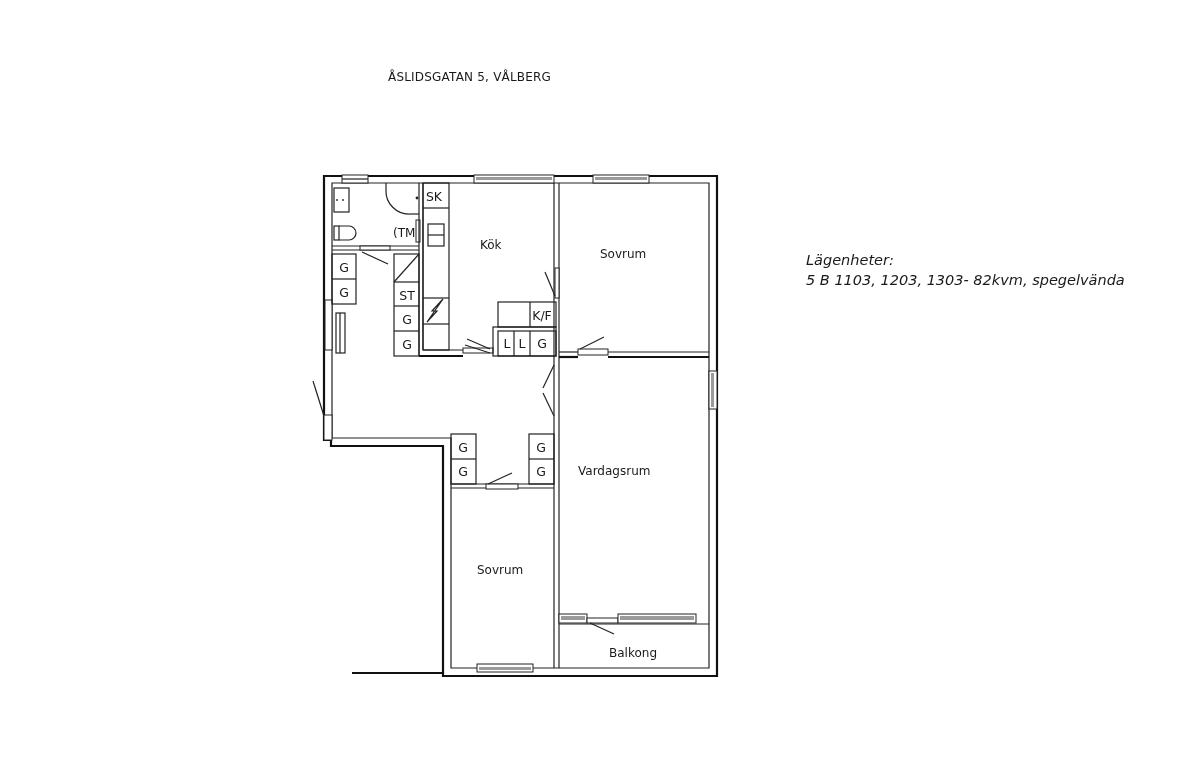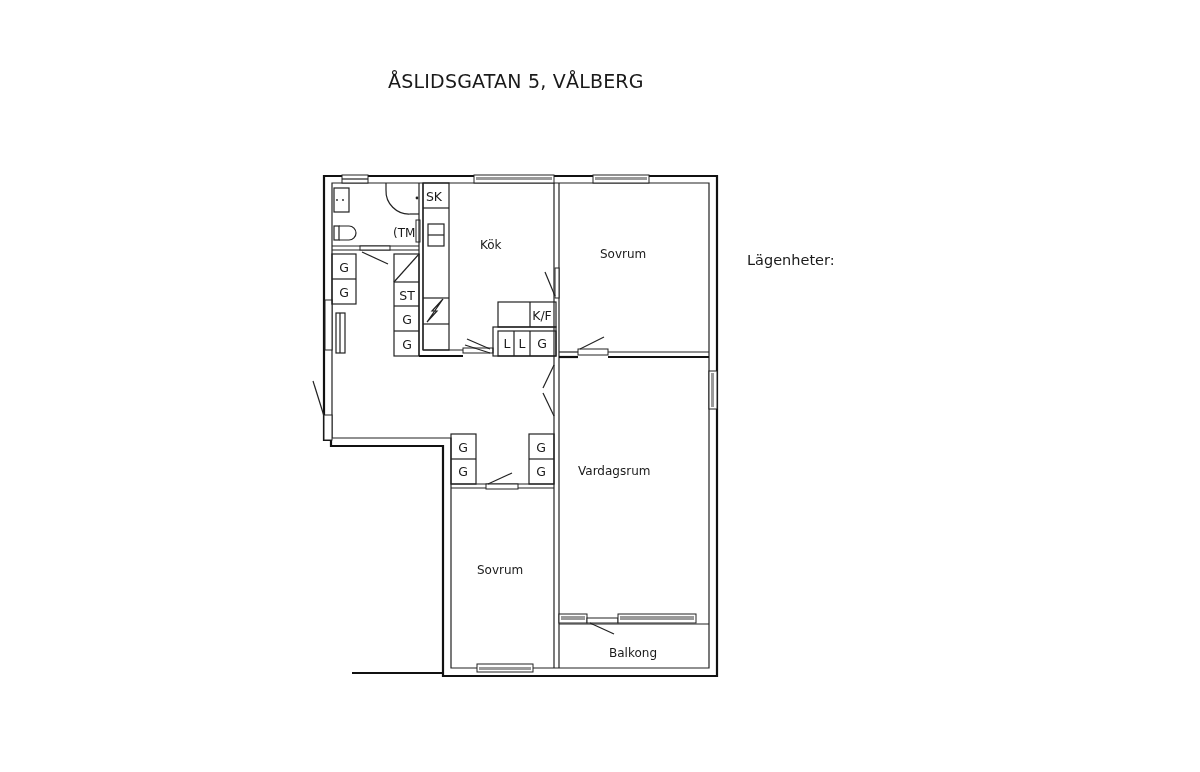--- a/index.html
+++ b/index.html
@@ -1,35 +1,36 @@
 <!DOCTYPE html>
 <html><head>
 <meta charset="utf-8">
 <style>
   html, body { margin:0; padding:0; background:#ffffff; }
   body { width:1200px; height:772px; position:relative; overflow:hidden;
          font-family:"DejaVu Sans", sans-serif; color:#1a1a1a; }
-  .title { position:absolute; left:388px; top:70px; font-size:19px; letter-spacing:0.2px; }
-  .legend { position:absolute; left:747px; top:251px; font-size:14.5px; line-height:19.5px; }
+  .title { position:absolute; left:388px; top:70px; font-size:12px; letter-spacing:0.2px; }
+  .legend { position:absolute; left:806px; top:251px; font-size:14.5px; line-height:19.5px;font-style:italic; }
   .legend div { white-space:nowrap; }
   svg.plan { position:absolute; left:0; top:0; }
   .wall { fill:none; stroke:#111; stroke-width:2.2; }
   .thin { fill:none; stroke:#222; stroke-width:1.2; }
   .win  { fill:#ffffff; stroke:#222; stroke-width:1; }
   .wing { fill:#9a9a9a; stroke:none; }
   .lbl  { font-family:"DejaVu Sans", sans-serif; font-size:12px; fill:#1a1a1a; }
   .cab  { font-family:"DejaVu Sans", sans-serif; font-size:12.5px; fill:#1a1a1a; text-anchor:middle; }
 </style>
 </head>
 <body>
 
 <div class="title">ÅSLIDSGATAN 5, VÅLBERG</div>
 
 <div class="legend">
   <div>Lägenheter:</div>
+  <div>5 B 1103, 1203, 1303- 82kvm, spegelvända</div>
 </div>
 
 <svg class="plan" width="1200" height="772" viewBox="0 0 1200 772">
 
   <g>
 
     <path class="wall" d="M324 176 H717 V676 H443 V446 H331 V440 H324 Z"></path>
 
     <path class="thin" d="M332 183 H709 V668 H451 V438 H332 Z"></path>
 

